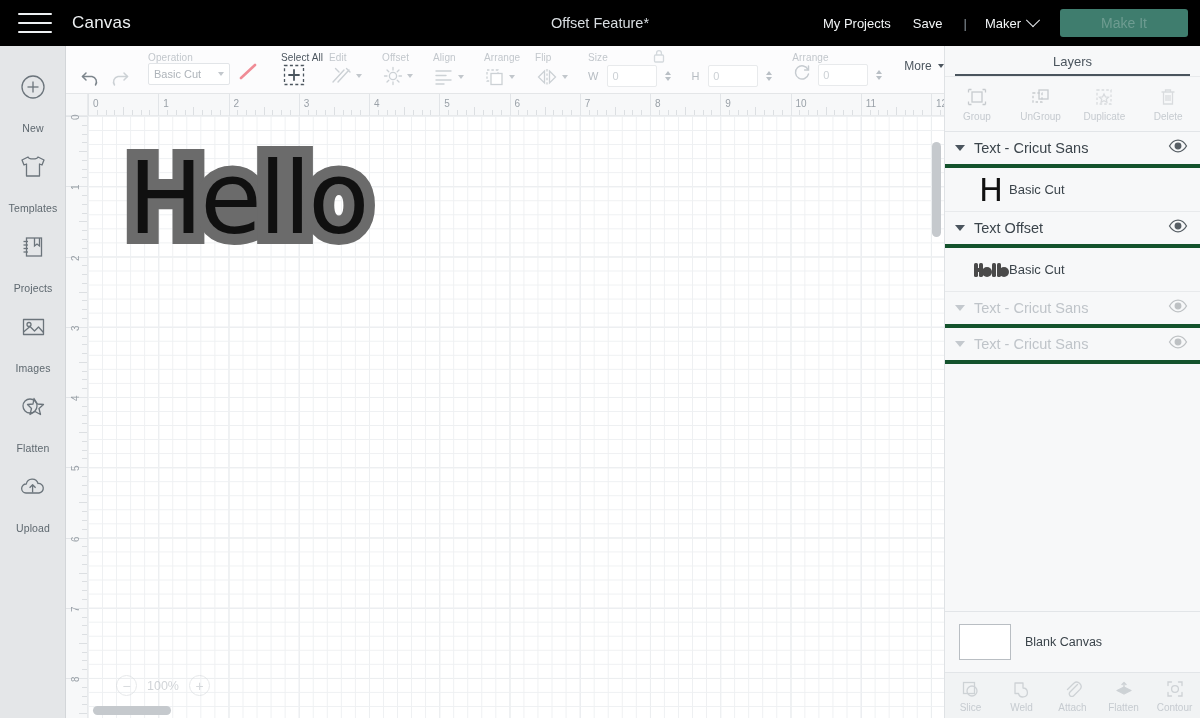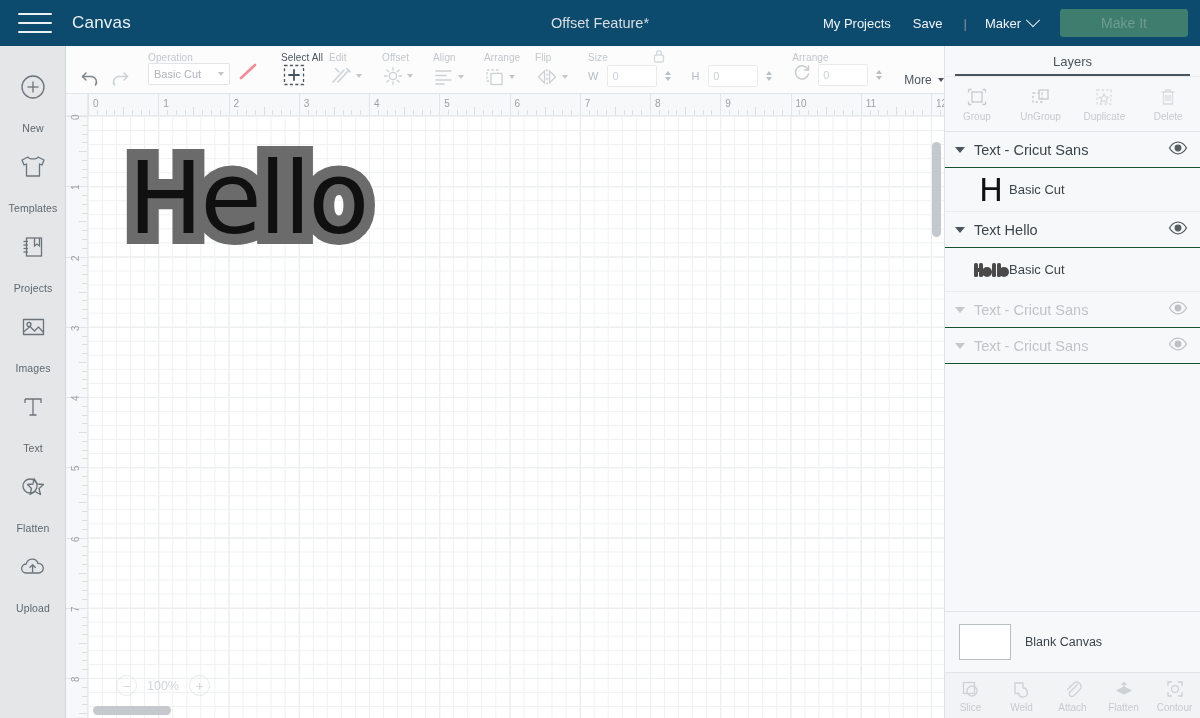--- a/index.html
+++ b/index.html
@@ -7,21 +7,21 @@
     width: 1200px; height: 718px;
     font-family: "Liberation Sans", sans-serif;
     background: #ffffff;
     overflow: hidden;
   }
   #app { position: relative; width: 1200px; height: 718px; }
 
   
   .header {
     position: absolute; left: 0; top: 0; width: 1200px; height: 46px;
-    background: #0c4a6e;
+    background: #000000;
     display: flex; align-items: center;
   }
   .hamburger {
     margin-left: 18px; width: 34px; height: 24px;
     display: flex; flex-direction: column; justify-content: space-between;
     cursor: pointer; padding: 2px 0;
   }
   .hamburger i { display: block; height: 2px; background: #eef1f3; border-radius: 1px; }
   .app-title {
     margin-left: 20px; color: #eef1f3;
@@ -178,21 +178,21 @@
     border-top: 1px solid #e8eaec;
   }
   .rtool { flex: 1; display: flex; flex-direction: column; align-items: center; justify-content: center;
            gap: 3px; cursor: pointer; }
   .rtool .lbl { font-size: 10px; color: #c6cbd0; }
   .rtool svg { opacity: .45; }
 
   .layers { flex: 1; overflow: hidden; background: #f7f8f9; }
   .layer-row {
     display: flex; align-items: center; height: 36px; padding: 0 12px 0 8px;
-    border-bottom: 1px solid #14532d; cursor: pointer;
+    border-bottom: 4px solid #14532d; cursor: pointer;
   }
   .tri { width: 0; height: 0; border-left: 5px solid transparent; border-right: 5px solid transparent;
          border-top: 6px solid #4b555e; margin-right: 9px; margin-left: 2px; }
   .tri.dim { border-top-color: #c4c9ce; }
   .layer-name { font-size: 14.5px; color: #3b444b; flex: 1; }
   .layer-name.dim { color: #bfc4c9; }
   .eye { opacity: .85; cursor: pointer; }
   .eye.dim { opacity: .3; }
   .sub-row {
     display: flex; align-items: center; height: 44px; padding: 0 12px 0 18px;
@@ -279,28 +279,20 @@
     </div>
     <div class="side-item">
       <div class="ico">
         <svg width="27" height="26" viewBox="0 0 27 26" fill="none" stroke="#6b747b" stroke-width="1.3" stroke-linejoin="round">
           <rect x="3.5" y="5.5" width="20" height="15"></rect>
           <circle cx="9" cy="10.5" r="2"></circle>
           <path d="M3.5 18 L10 12.5 L14.5 17 L18.5 13 L23.5 18.5"></path>
         </svg>
       </div>
       <div class="lbl">Images</div>
-    </div>
-    <div class="side-item">
-      <div class="ico">
-        <svg width="26" height="26" viewBox="0 0 26 26" fill="none" stroke="#6b747b" stroke-width="1.3">
-          <path d="M5 5 L21 5 L21 9 M5 5 L5 9 M13 5 L13 21 M9.5 21 L16.5 21"></path>
-        </svg>
-      </div>
-      <div class="lbl">Text</div>
     </div>
     <div class="side-item">
       <div class="ico">
         <svg width="28" height="26" viewBox="0 0 28 26" fill="none" stroke="#6b747b" stroke-width="1.3" stroke-linejoin="round">
           <circle cx="11" cy="12" r="7"></circle>
           <path d="M15 4.5 L18.5 10 L24.5 10.5 L20 14.5 L21.5 20.5 L16 17.5 L11 20.5 L12.5 14.5 L8.5 10.5 L14 10 Z"></path>
         </svg>
       </div>
       <div class="lbl">Flatten</div>
     </div>
@@ -472,21 +464,21 @@
             <span>0</span>
           </div>
         <div class="spin">
             <i class="up"></i>
             <i class="dn"></i>
           </div>
       </div>
     </div>
     <div class="tb-div"></div>
 
-    <div class="tb-group" style="padding:0 12px;">
+    <div class="tb-group" style="padding:0 12px;align-items:center;">
       <div class="more">
         <span>More</span>
         <span class="caret"></span>
       </div>
     </div>
   </div>
 
   <div class="canvas-wrap">
     <div class="ruler-corner"></div>
     <div class="ruler-h" id="rulerH">
@@ -753,21 +745,21 @@
           </svg>
         </span>
       </div>
       <div class="sub-row">
         <span class="thumb-h">H</span>
         <span class="sub-label">Basic Cut</span>
       </div>
 
       <div class="layer-row">
         <span class="tri"></span>
-        <span class="layer-name">Text Hello</span>
+        <span class="layer-name">Text Offset</span>
         <span class="eye">
           <svg width="20" height="14" viewBox="0 0 20 14" fill="none" stroke="#3b444b" stroke-width="1.3">
             <path d="M1.5 7 C4 2.8 7 1.2 10 1.2 C13 1.2 16 2.8 18.5 7 C16 11.2 13 12.8 10 12.8 C7 12.8 4 11.2 1.5 7 Z"></path>
             <circle cx="10" cy="7" r="2.8" fill="#3b444b"></circle>
           </svg>
         </span>
       </div>
       <div class="sub-row">
         <span class="thumb-blob">
           <svg width="36" height="16" viewBox="0 0 36 16">

